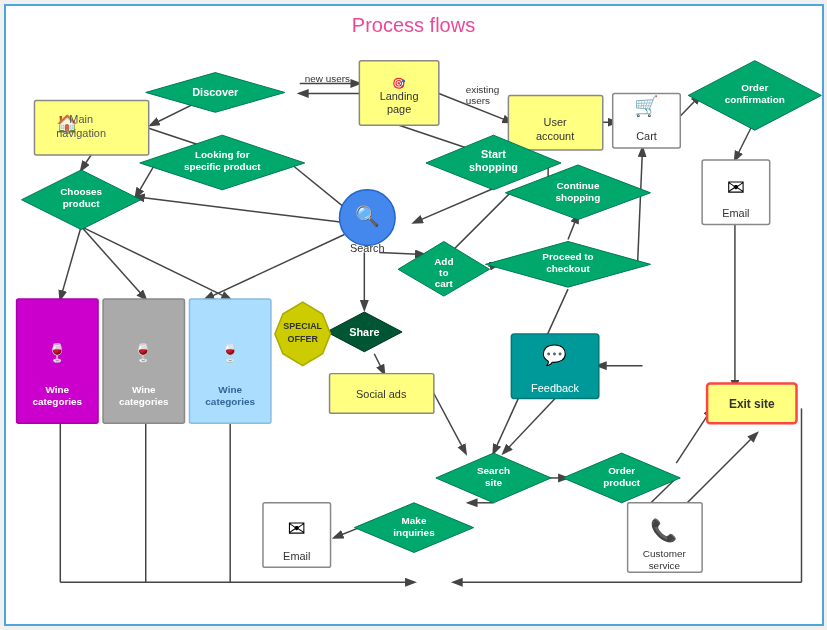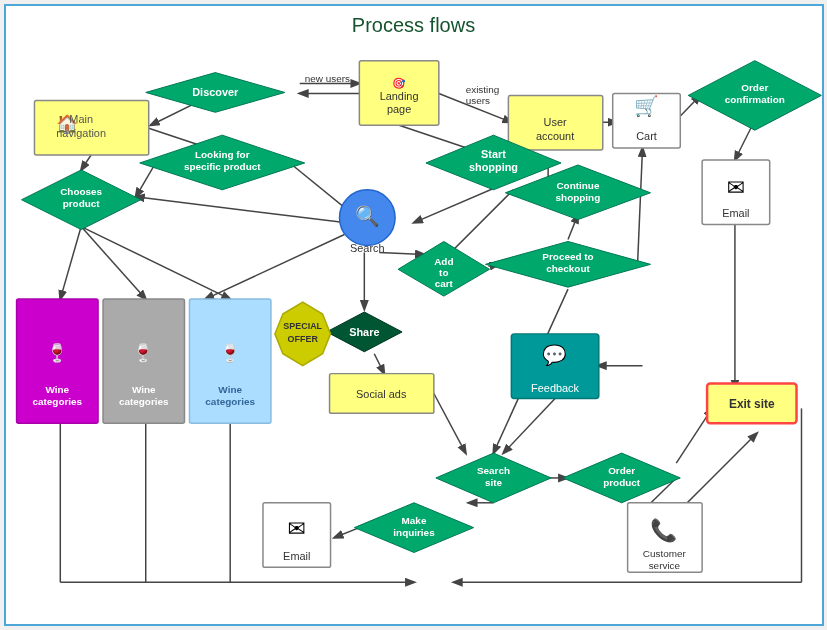--- a/index.html
+++ b/index.html
@@ -15,21 +15,21 @@
       background: white;
       border: 2px solid #4da6d8;
       width: 820px;
       height: 622px;
       position: relative;
       overflow: hidden;
     }
     .diagram-title {
       text-align: center;
       font-size: 20px;
-      color: #14532d;
+      color: #ec4899;
       padding-top: 8px;
       font-weight: normal;
     }
     
     .diagram-svg {
       position: absolute;
       top: 0; left: 0;
       width: 100%;
       height: 100%;
     }

